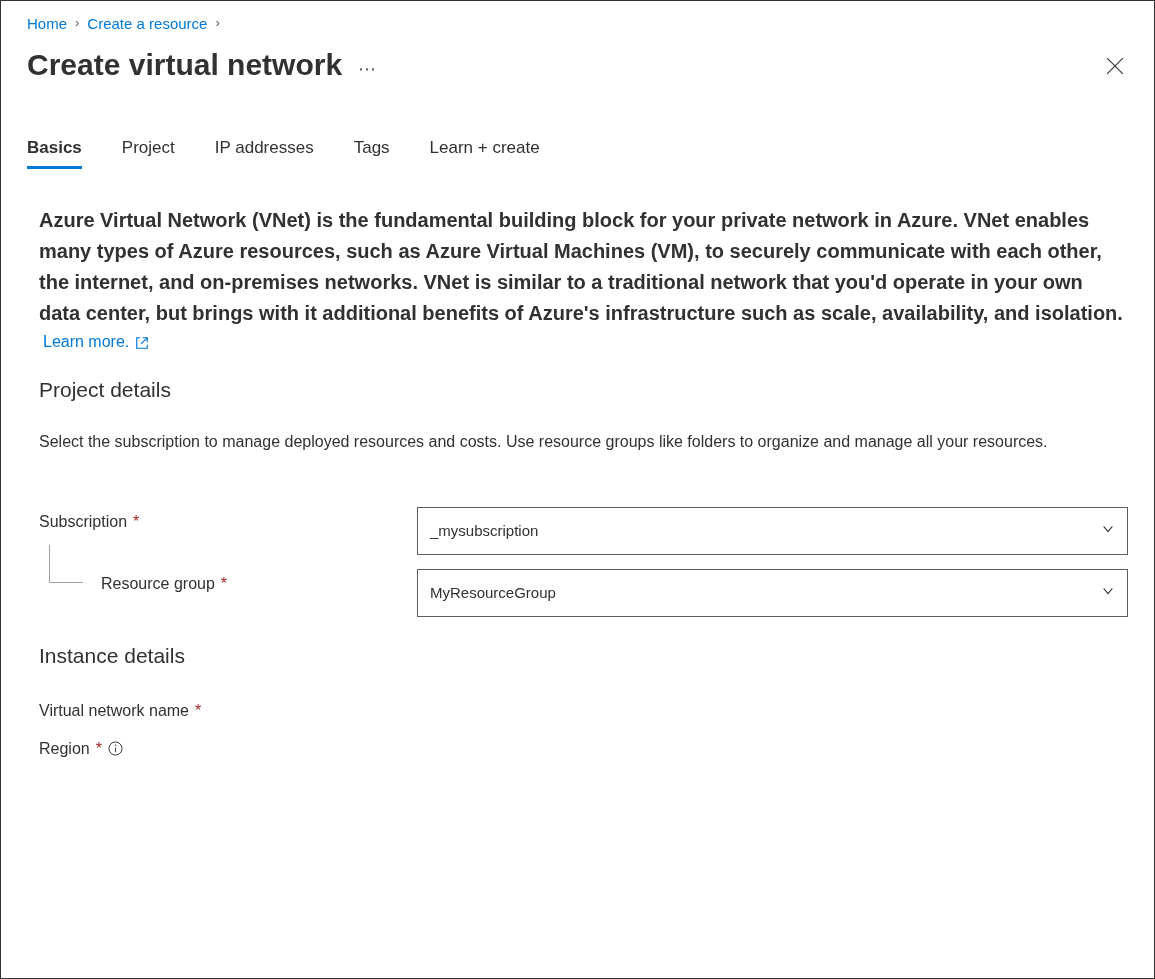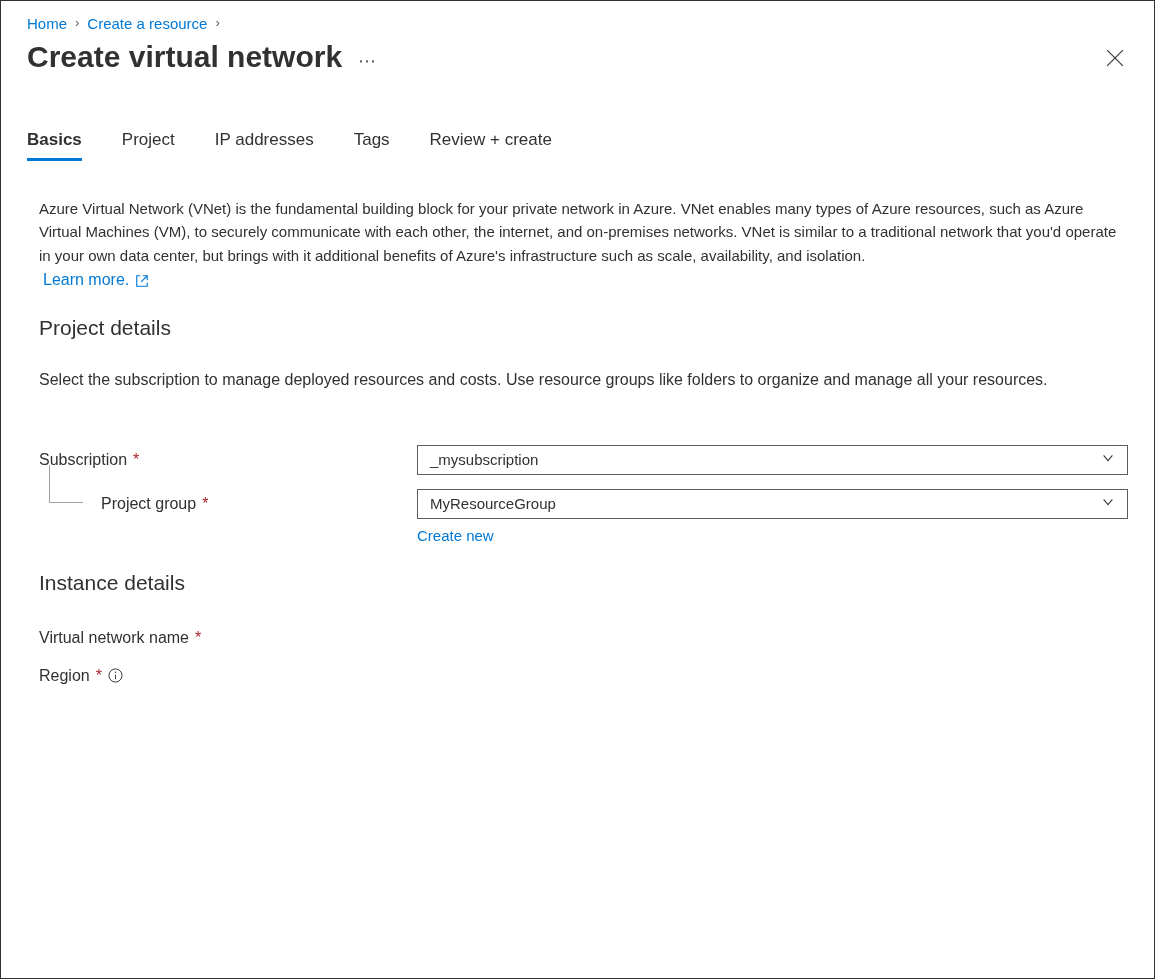--- a/index.html
+++ b/index.html
@@ -16,21 +16,21 @@
       height: 979px;
       border: 1px solid #323130;
       padding: 14px 26px 0 26px;
       overflow: hidden;
     }
     .breadcrumb {
       display: flex;
       align-items: flex-start;
       gap: 8px;
       font-size: 15px;
-      margin-bottom: 8px;
+      margin-bottom: 16px;
     }
     .breadcrumb a {
       color: #0078d4;
       text-decoration: none;
     }
     .breadcrumb .sep {
       color: #605e5c;
       font-size: 13px;
     }
     .header-row {
@@ -79,25 +79,26 @@
       color: #323130;
       padding-bottom: 8px;
       cursor: pointer;
       border-bottom: 3px solid transparent;
     }
     .tab.active {
       font-weight: 600;
       border-bottom: 3px solid #0078d4;
     }
     .description {
-      font-size: 15px;
+      font-size: 20px;
       line-height: 1.55;
       color: #323130;
       margin-bottom: 4px;
       padding-left: 12px;
+      font-weight: bold;
     }
     .learn-more {
       color: #0078d4;
       text-decoration: none;
       font-size: 16px;
       display: inline-flex;
       align-items: center;
       gap: 6px;
       padding-left: 16px;
       justify-content: flex-end;
@@ -170,21 +171,21 @@
       height: 15px;
     }
     .field-control-col {
       flex: 1;
       display: flex;
       flex-direction: column;
       gap: 8px;
     }
     .select-box, .text-input {
       width: 100%;
-      height: 30px;
+      height: 48px;
       border: 1px solid #605e5c;
       background: #ffffff;
       padding: 0 12px;
       font-size: 15px;
       font-family: inherit;
       color: #323130;
       display: flex;
       align-items: center;
       justify-content: space-between;
       cursor: pointer;
@@ -231,21 +232,21 @@
     </span>
   </button>
 </div>
 
 
 <div class="tabs">
   <div class="tab active">Basics</div>
   <div class="tab">Project</div>
   <div class="tab">IP addresses</div>
   <div class="tab">Tags</div>
-  <div class="tab">Review + create</div>
+  <div class="tab">Learn + create</div>
 </div>
 
 
 <p class="description">Azure Virtual Network (VNet) is the fundamental building block for your private network in Azure. VNet enables many types of Azure resources, such as Azure Virtual Machines (VM), to securely communicate with each other, the internet, and on-premises networks. VNet is similar to a traditional network that you'd operate in your own data center, but brings with it additional benefits of Azure's infrastructure such as scale, availability, and isolation.</p>
 <a href="#" class="learn-more">
   <span>Learn more.</span>
   <span class="ext-icon">
     <svg viewBox="0 0 16 16" fill="none" stroke="#0078d4" stroke-width="1.3">
         <path d="M6 2H2v12h12v-4"></path>
         <path d="M9 2h5v5"></path>
@@ -271,33 +272,32 @@
             <polyline points="3,5 8,11 13,5"></polyline>
           </svg>
       </span>
     </div>
   </div>
 </div>
 
 <div class="field-row">
   <div class="field-label-col indented">
     <span class="indent-line"></span>
-    <span>Project group</span>
+    <span>Resource group</span>
     <span class="required">*</span>
   </div>
   <div class="field-control-col">
     <div class="select-box">
       <span>MyResourceGroup</span>
       <span class="chevron-icon">
         <svg viewBox="0 0 16 16" fill="none" stroke="#323130" stroke-width="1.2">
             <polyline points="3,5 8,11 13,5"></polyline>
           </svg>
       </span>
     </div>
-    <a href="#" class="link-below">Create new</a>
   </div>
 </div>
 
 
 <h2 class="section-title">Instance details</h2>
 
 <div class="field-row">
   <div class="field-label-col">
     <span>Virtual network name</span>
     <span class="required">*</span>

